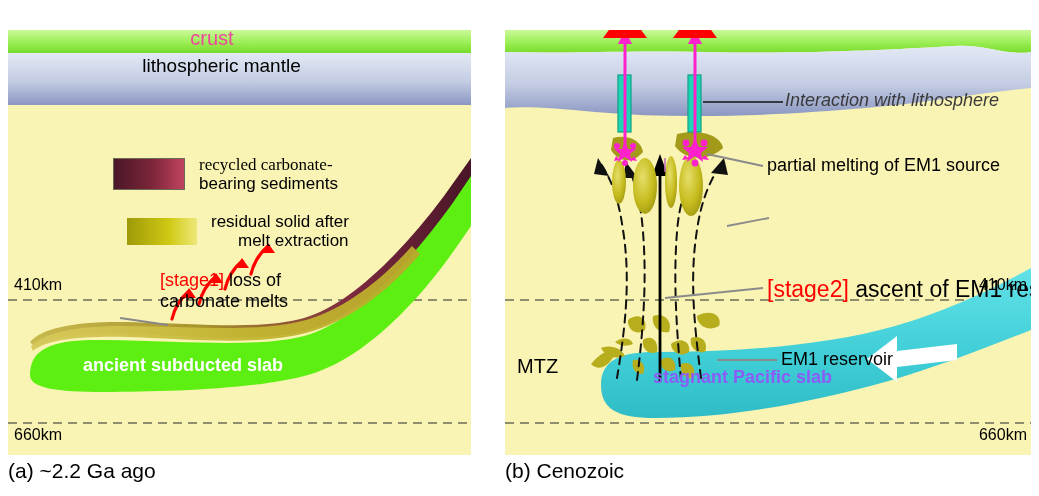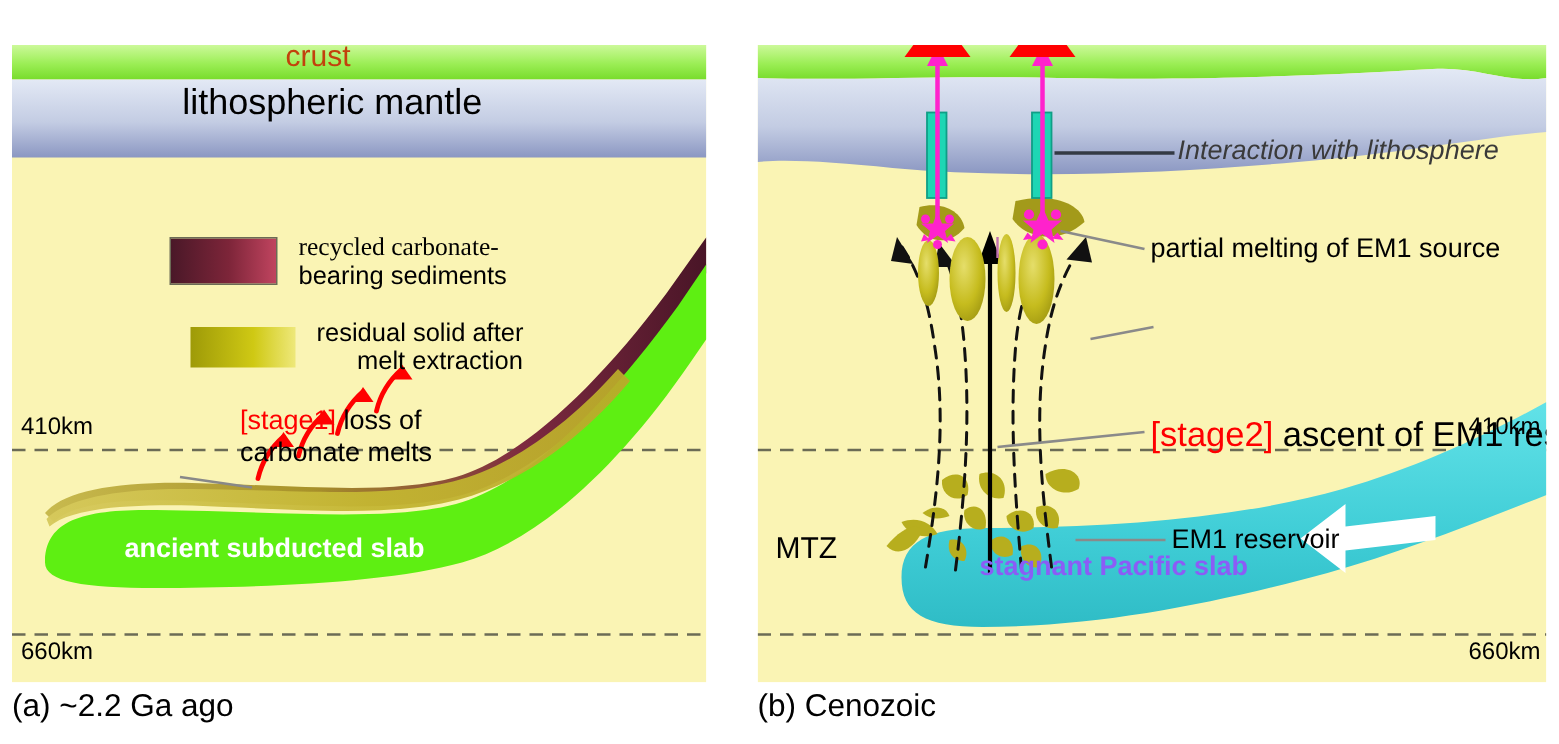--- a/index.html
+++ b/index.html
@@ -86,23 +86,23 @@
   <g fill="#ff0000">
     <polygon points="181,258 188,268 175,268"></polygon>
     <polygon points="208,243 215,253 202,253"></polygon>
     <polygon points="234,228 241,238 228,238"></polygon>
     <polygon points="260,213 267,223 254,223"></polygon>
   </g>
 
   <line x1="112" y1="288" x2="160" y2="295" stroke="#888888" stroke-width="1.8"></line>
 </svg>
 
-  <div class="lbl" style="position:absolute;left:0;top:-3px;width:408px;text-align:center;font-size:20px;color:#c2410c;">crust</div>
-
-  <div class="lbl" style="position:absolute;left:0;top:25px;width:427px;text-align:center;font-size:24px;color:#000;">lithospheric mantle</div>
+  <div class="lbl" style="position:absolute;left:0;top:-3px;width:408px;text-align:center;font-size:20px;color:#ec4899;">crust</div>
+
+  <div class="lbl" style="position:absolute;left:0;top:25px;width:427px;text-align:center;font-size:19px;color:#000;">lithospheric mantle</div>
 
   <div style="position:absolute;left:105px;top:125px;display:flex;align-items:center;">
     <span style="display:inline-block;width:70px;height:30px;border:1px solid #6b6b55;
                  background:linear-gradient(to right,#4a1828 0%,#7d2539 55%,#c0445f 100%);"></span>
     <span style="display:inline-block;margin-left:14px;font-size:17px;color:#000;line-height:1.12;">
       <span style="display:block;font-family:Liberation Serif, serif;">recycled carbonate-</span>
       <span style="display:block;">bearing sediments</span>
     </span>
   </div>
 

